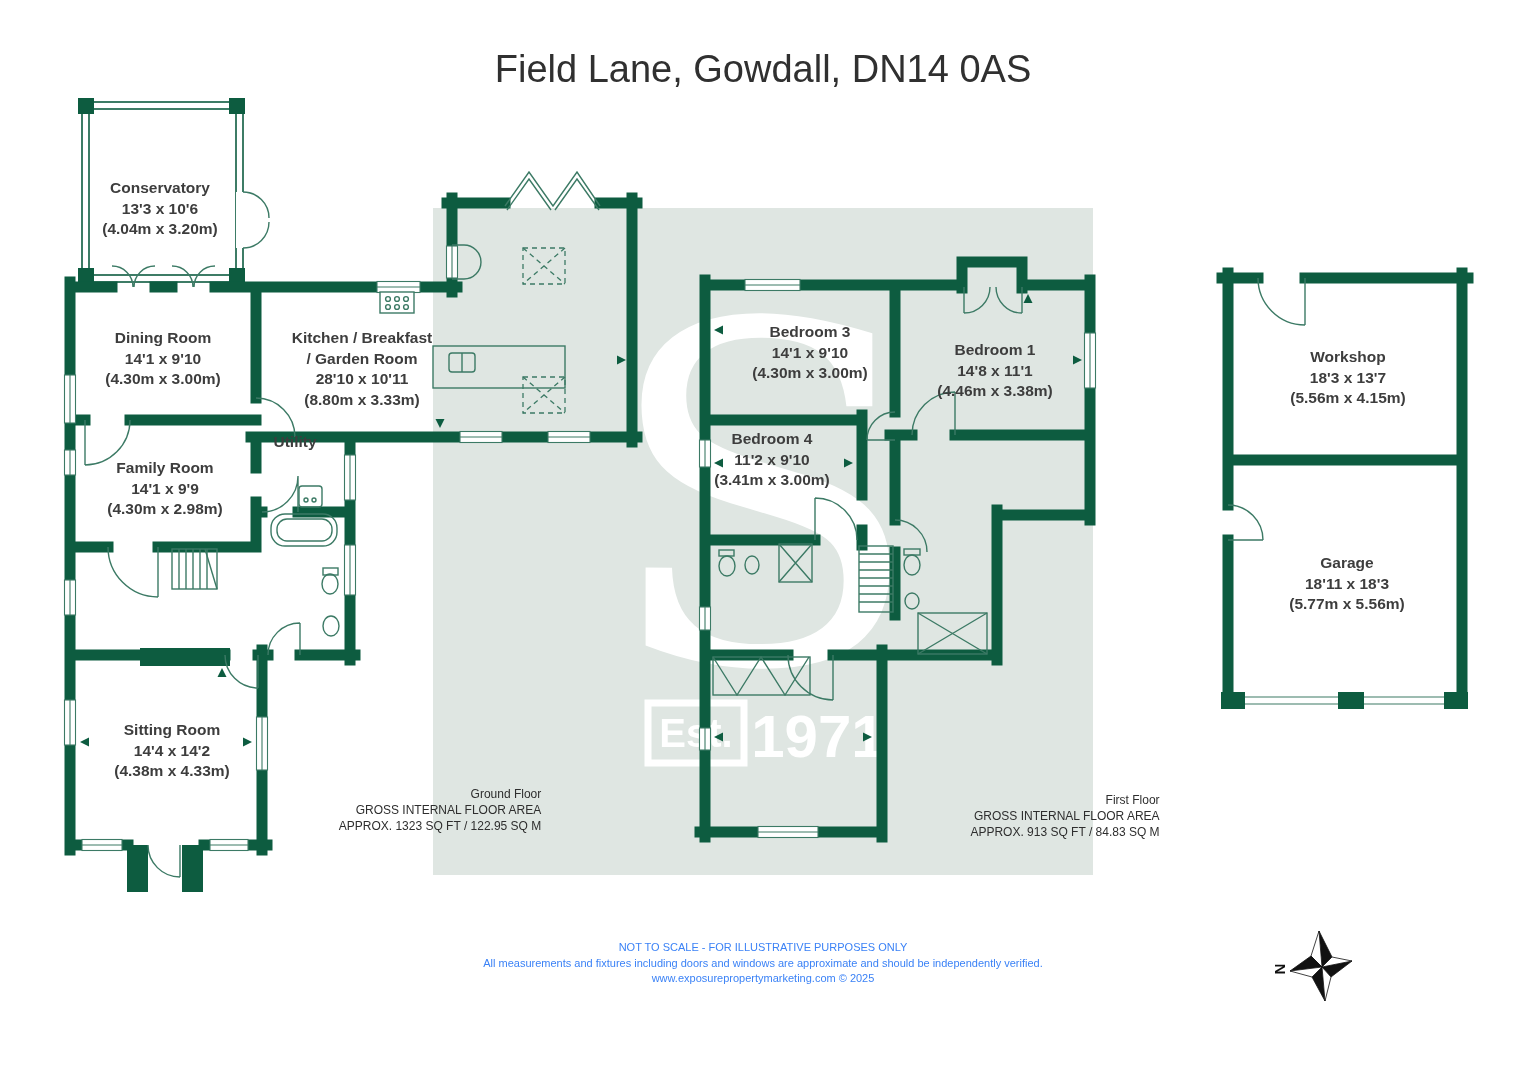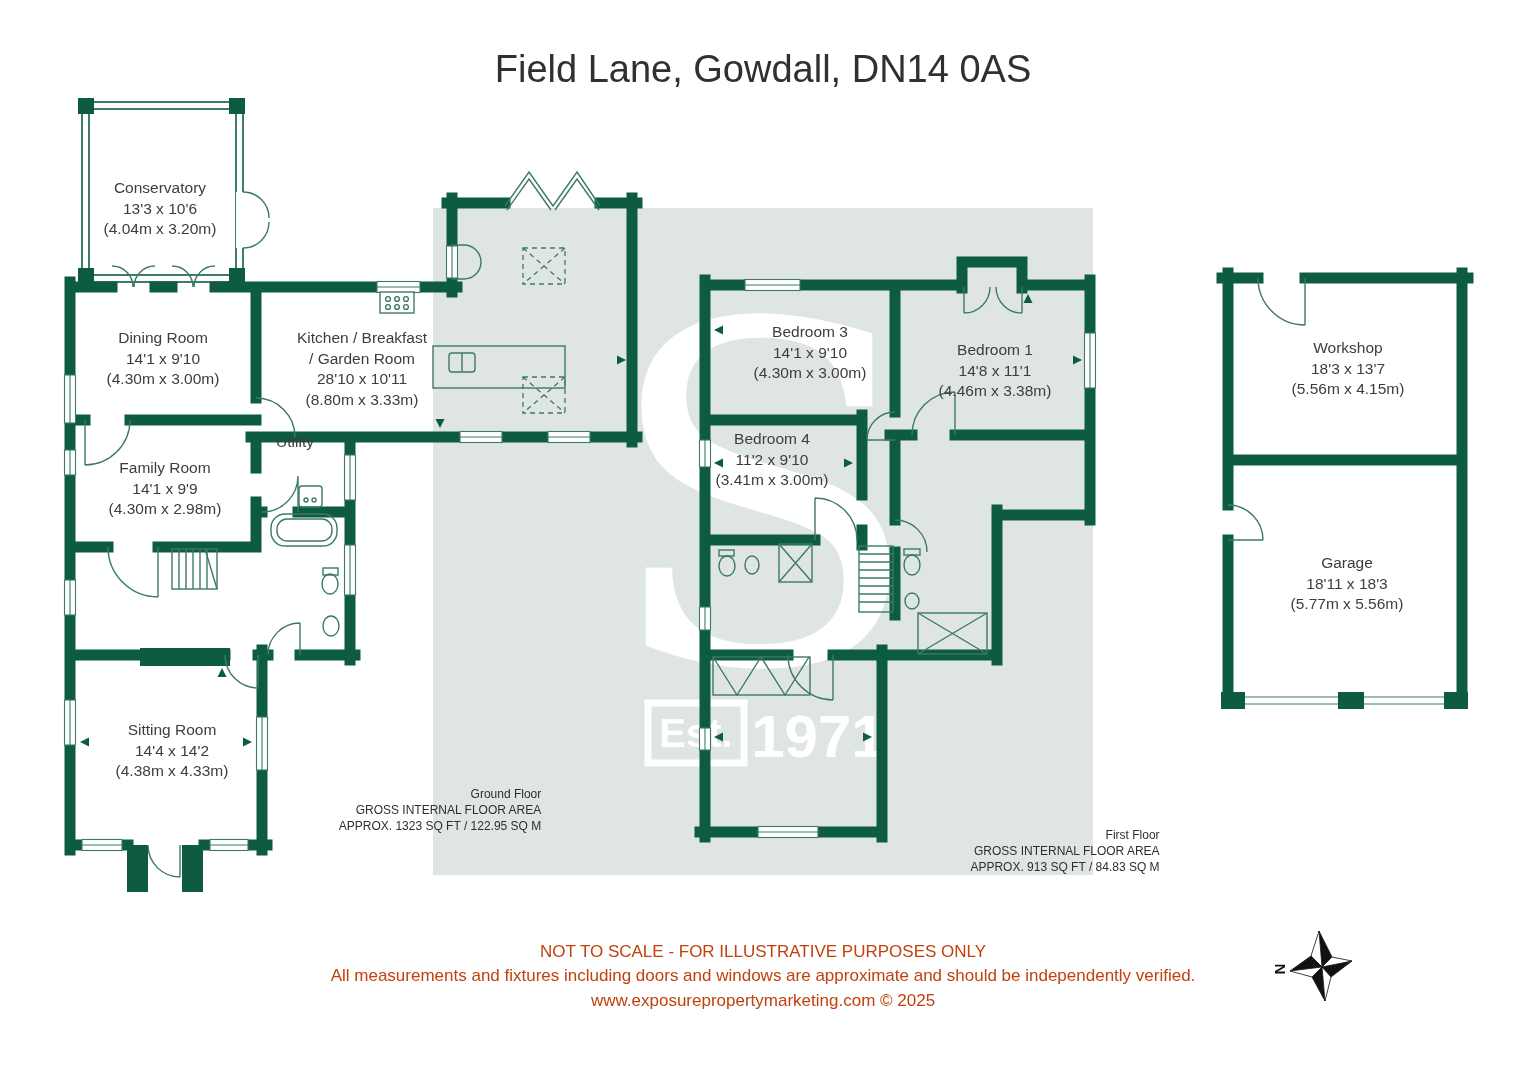--- a/index.html
+++ b/index.html
@@ -22,27 +22,27 @@
   .arr{fill:var(--wall);stroke:none;}
   .wm-s{fill:#fff;font-family:"DejaVu Serif","Liberation Serif",serif;font-size:470px;text-anchor:middle;}
   .wm-box{fill:none;stroke:#fff;stroke-width:7;}
   .wm-est{fill:#fff;font-size:40px;font-weight:bold;text-anchor:middle;font-family:"Liberation Sans",sans-serif;}
   .wm-year{fill:#fff;font-size:60px;font-weight:bold;text-anchor:middle;font-family:"Liberation Sans",sans-serif;}
   .cstar-b{fill:#111;stroke:#111;stroke-width:.8;}
   .cstar-w{fill:#fff;stroke:#111;stroke-width:.8;}
   .cn{fill:#111;font-size:15px;font-weight:bold;text-anchor:middle;font-family:"Liberation Sans",sans-serif;}
   
   .rl{position:absolute;transform:translateX(-50%);text-align:center;
-      font-size:15.5px;line-height:1.33;color:var(--text);white-space:nowrap;z-index:5;}
+      font-size:15.5px;line-height:1.33;color:var(--text);white-space:nowrap;z-index:5;font-weight:bold;}
   .fl{position:absolute;transform:translateX(-50%);text-align:right;
       font-size:12px;line-height:1.34;color:#2e2e2e;white-space:nowrap;z-index:5;}
   .title{position:absolute;left:763px;top:48px;transform:translateX(-50%);
          font-size:38px;color:#303030;white-space:nowrap;z-index:5;}
   .footer{position:absolute;left:763px;top:940px;transform:translateX(-50%);text-align:center;
-          font-size:17px;line-height:1.43;color:#c2410c;white-space:nowrap;z-index:5;}
+          font-size:11px;line-height:1.43;color:#3b82f6;white-space:nowrap;z-index:5;}
 </style>
 </head>
 <body>
 
 <div class="stage">
 
 <svg width="1527" height="1080" viewBox="0 0 1527 1080">
 
   <rect class="shade" x="433" y="208" width="660" height="667"></rect>
 
@@ -351,39 +351,39 @@
     <div>(4.46m x 3.38m)</div>
   </div>
 
   <div class="rl" style="left:772px;top:429px;">
     <div>Bedroom 4</div>
     <div>11'2 x 9'10</div>
     <div>(3.41m x 3.00m)</div>
   </div>
 
 
-  <div class="rl" style="left:1348px;top:338px;">
+  <div class="rl" style="left:1348px;top:347px;">
     <div>Workshop</div>
     <div>18'3 x 13'7</div>
     <div>(5.56m x 4.15m)</div>
   </div>
 
   <div class="rl" style="left:1347px;top:553px;">
     <div>Garage</div>
     <div>18'11 x 18'3</div>
     <div>(5.77m x 5.56m)</div>
   </div>
 
   <div class="fl" style="left:440px;top:786px;">
     <div>Ground Floor</div>
     <div>GROSS INTERNAL FLOOR AREA</div>
     <div>APPROX. 1323 SQ FT / 122.95 SQ M</div>
   </div>
 
-  <div class="fl" style="left:1065px;top:827px;">
+  <div class="fl" style="left:1065px;top:792px;">
     <div>First Floor</div>
     <div>GROSS INTERNAL FLOOR AREA</div>
     <div>APPROX. 913 SQ FT / 84.83 SQ M</div>
   </div>
 
   <div class="footer">
     <div>NOT TO SCALE - FOR ILLUSTRATIVE PURPOSES ONLY</div>
     <div>All measurements and fixtures including doors and windows are approximate and should be independently verified.</div>
     <div>www.exposurepropertymarketing.com © 2025</div>
   </div>

